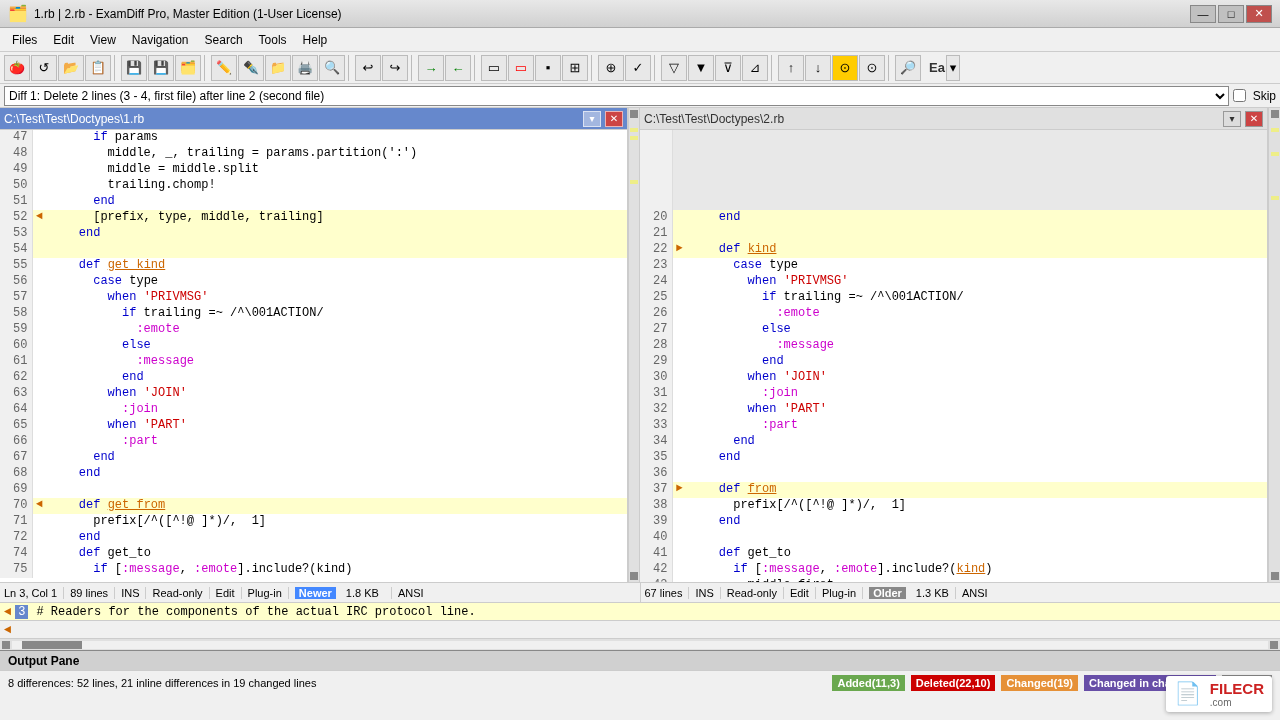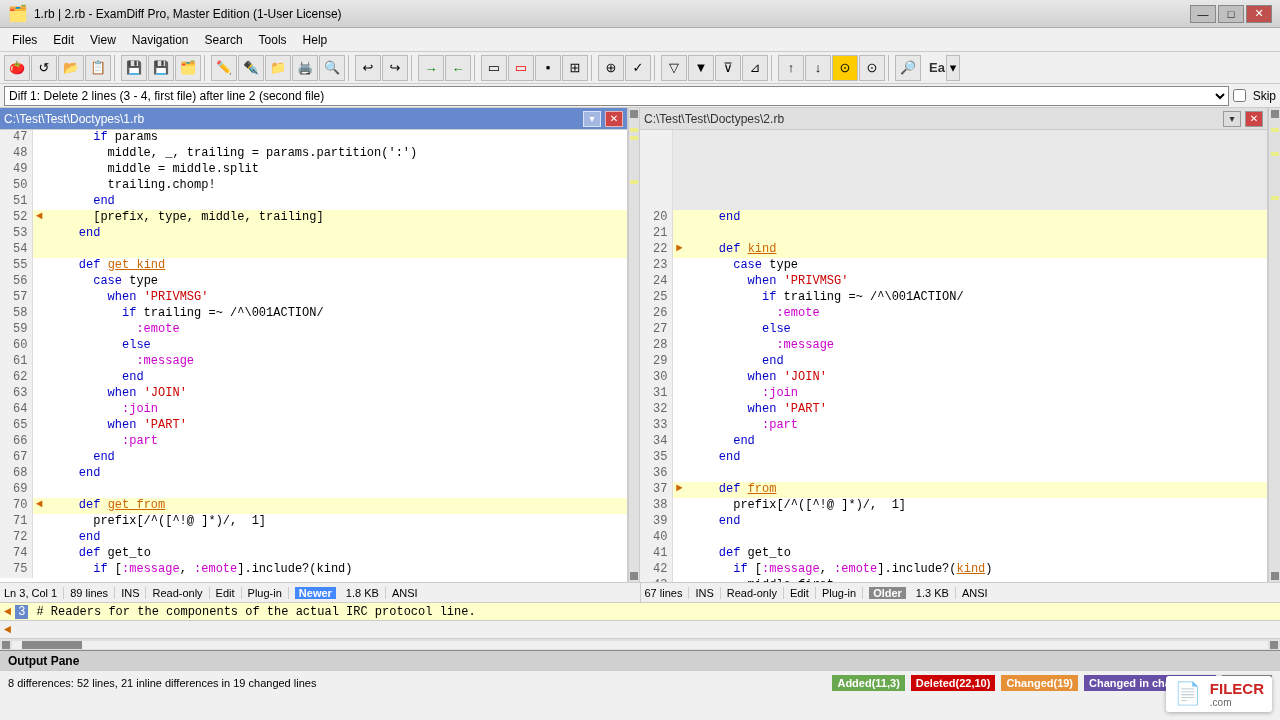--- a/index.html
+++ b/index.html
@@ -617,21 +617,21 @@
 
 <div id="status-row" style="display:flex; height:20px; border-top:1px solid #ccc;">
   <div class="status-half">
     <span style="border-right:1px solid #ccc; padding-right:6px;">Ln 3, Col 1</span>
     <span style="border-right:1px solid #ccc; padding-right:6px;">89 lines</span>
     <span style="border-right:1px solid #ccc; padding-right:6px;">INS</span>
     <span style="border-right:1px solid #ccc; padding-right:6px;">Read-only</span>
     <span style="border-right:1px solid #ccc; padding-right:6px;">Edit</span>
     <span style="border-right:1px solid #ccc; padding-right:6px;">Plug-in</span>
     <span style="background:#4488ff;color:white;padding:0 4px;font-weight:bold;">Newer</span>
-    <span style="border-right:1px solid #ccc; padding-right:6px; padding-left:4px;">1.8 KB</span>
+    <span style="border-right:1px solid #ccc; padding-right:12px; padding-left:4px;">1.8 KB</span>
     <span>ANSI</span>
   </div>
   <div class="status-half">
     <span style="border-right:1px solid #ccc; padding-right:6px;">67 lines</span>
     <span style="border-right:1px solid #ccc; padding-right:6px;">INS</span>
     <span style="border-right:1px solid #ccc; padding-right:6px;">Read-only</span>
     <span style="border-right:1px solid #ccc; padding-right:6px;">Edit</span>
     <span style="border-right:1px solid #ccc; padding-right:6px;">Plug-in</span>
     <span style="background:#888;color:white;padding:0 4px;font-weight:bold;">Older</span>
     <span style="border-right:1px solid #ccc; padding-right:6px; padding-left:4px;">1.3 KB</span>

